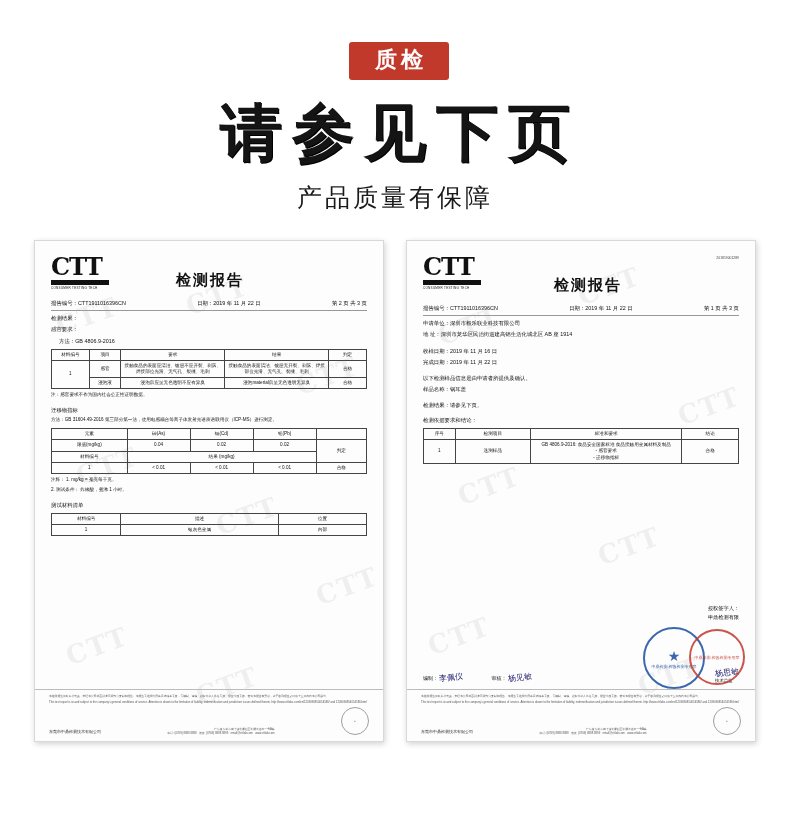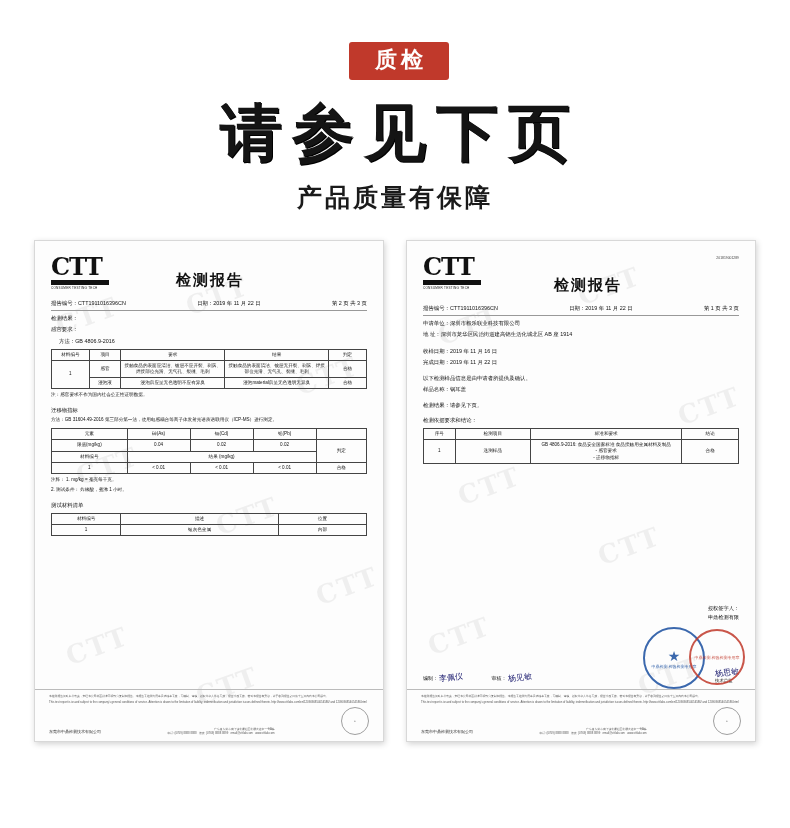--- a/index.html
+++ b/index.html
@@ -50,21 +50,21 @@
     text-shadow: 1px 1px 0 #000;
     line-height: 1.05;
     padding-left: 10px;
   }
   .sub-title {
     margin-top: 16px;
     font-family: "DejaVu Sans", sans-serif;
     font-size: 25px;
     letter-spacing: 3px;
     color: #1a1a1a;
-    font-weight: bold;
+    font-weight: normal;
   }
 
   
   .reports {
     position: relative;
     margin-top: 26px;
     display: flex;
     justify-content: center;
     gap: 22px;
   }

